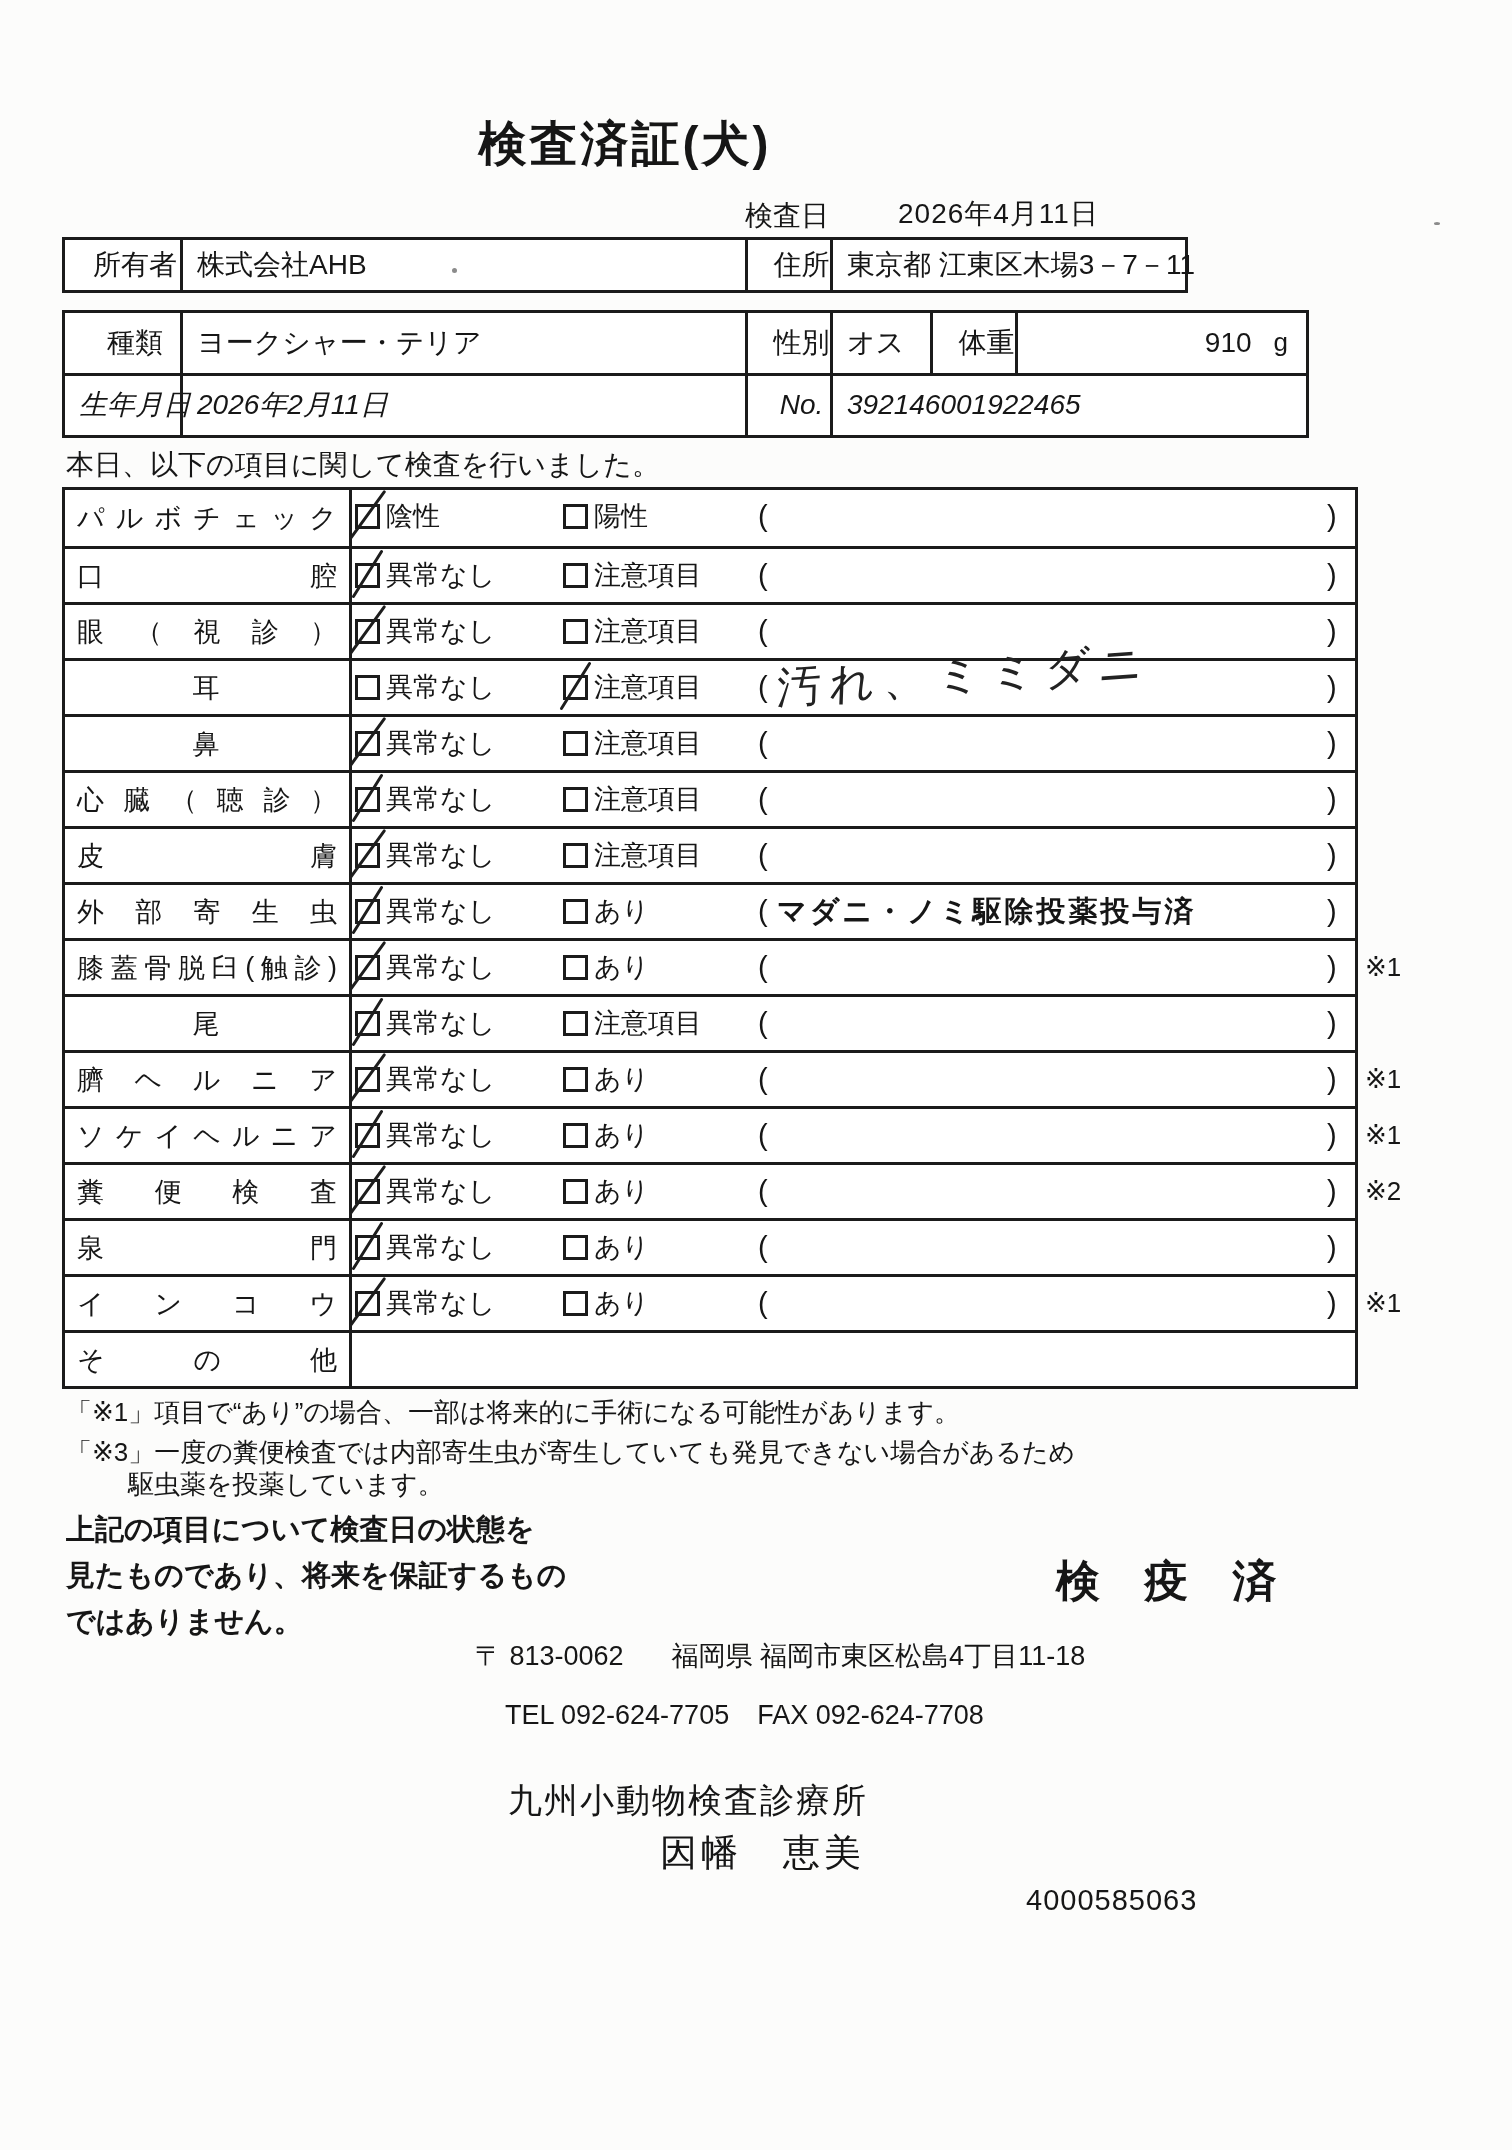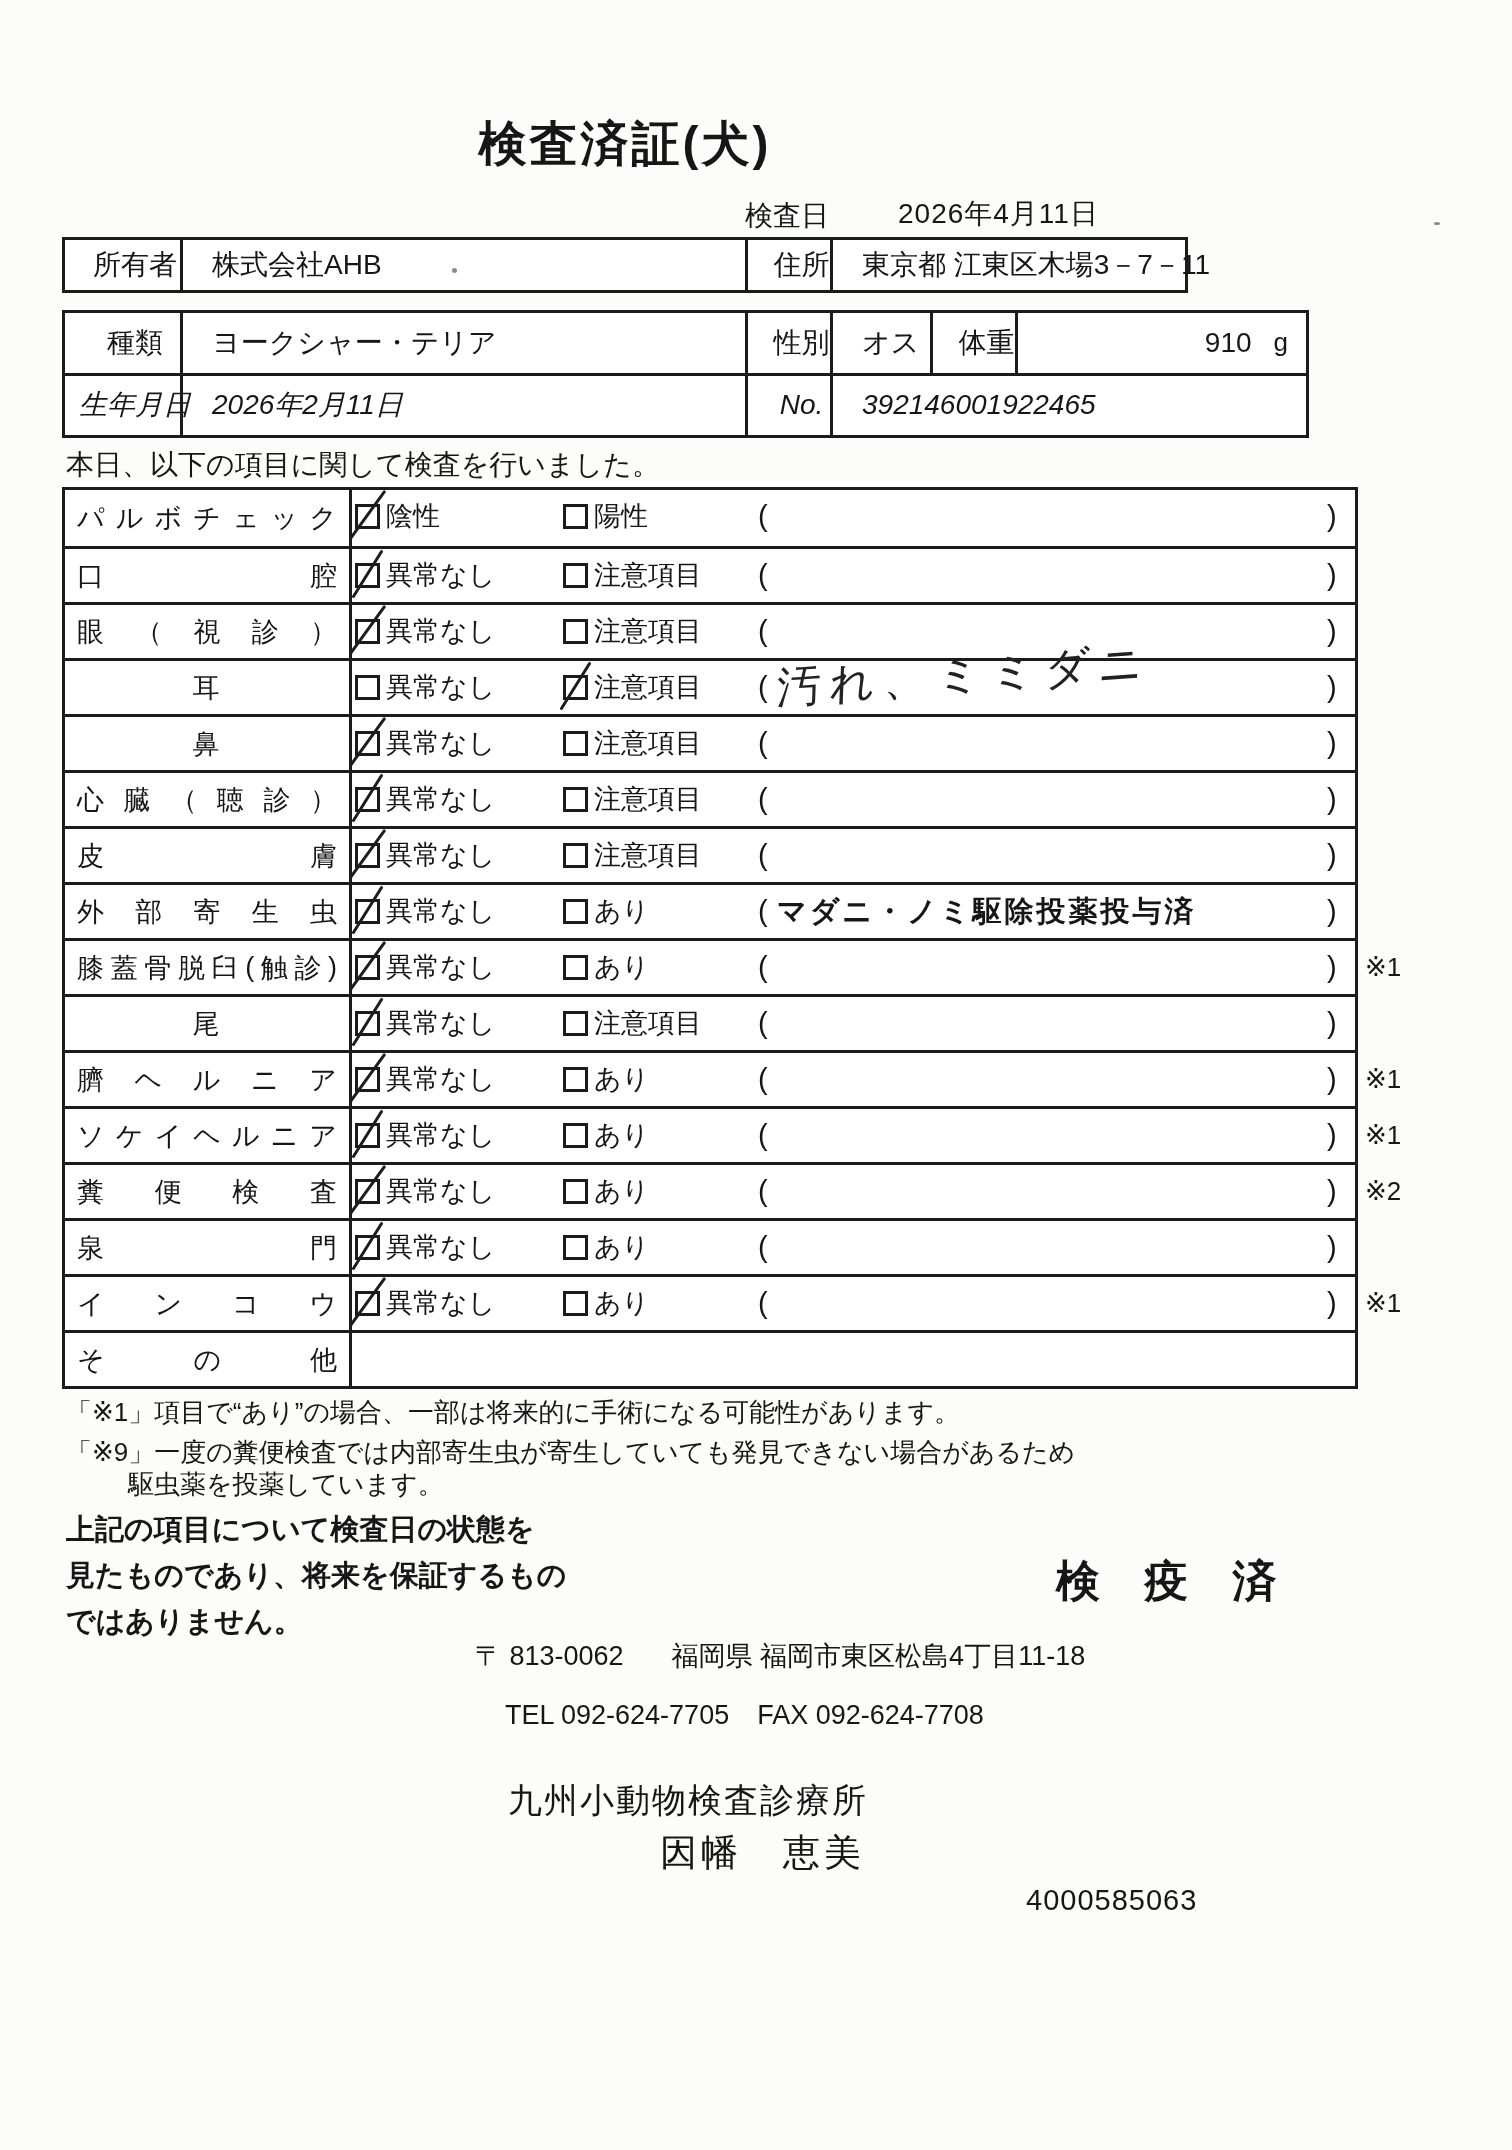--- a/index.html
+++ b/index.html
@@ -17,21 +17,21 @@
   }
   .exam-date-label{left:745px; top:197px; font-size:28px; font-weight:500;}
   .exam-date-value{left:898px; top:195px; font-size:28px; font-weight:500; letter-spacing:1px;}
   
   .tbl{border:3px solid #1b1b1b; box-sizing:border-box; display:flex; flex-direction:column; background:#fff;}
   .trow{display:flex; flex:1; box-sizing:border-box;}
   .trow + .trow{border-top:3px solid #1b1b1b;font-style:italic;}
   .tc{box-sizing:border-box; display:flex; align-items:center; font-size:28px; font-weight:500; overflow:visible; white-space:nowrap;padding-left:25px;}
   .tc + .tc{border-left:3px solid #1b1b1b;}
   .tc.lbl{justify-content:center;}
-  .tc.val{padding-left:29px;}
+  .tc.val{padding-left:14px;}
   .tc.num{justify-content:flex-end; padding-right:18px;}
   #owner-table{left:62px; top:237px; width:1126px; height:56px;}
   #pet-table{left:62px; top:310px; width:1247px; height:128px;}
   .w-label{width:115px; flex:0 0 auto;}
   .w-value{width:565px; flex:0 0 auto;}
   .w-label2{width:85px; flex:0 0 auto;}
   .w-sex{width:100px; flex:0 0 auto;}
   .w-weight{width:176px; flex:1 1 auto;}
   .w-addr{flex:1 1 auto;}
   .weight-unit{font-size:26px; margin-left:22px;}
@@ -407,21 +407,21 @@
       <div class="exam-row">
         <div class="item-cell">
           <span>そ</span>
           <span>の</span>
           <span>他</span>
         </div>
       </div>
     </div>
 
   <div class="abs fn" id="fn1">「※1」項目で“あり”の場合、一部は将来的に手術になる可能性があります。</div>
-  <div class="abs fn" id="fn2">「※9」一度の糞便検査では内部寄生虫が寄生していても発見できない場合があるため</div>
+  <div class="abs fn" id="fn2">「※3」一度の糞便検査では内部寄生虫が寄生していても発見できない場合があるため</div>
   <div class="abs fn" id="fn3">駆虫薬を投薬しています。</div>
 
   <div class="abs stamp">検 疫 済</div>
 
   <div class="abs disclaimer">
     <div>上記の項目について検査日の状態を</div>
     <div>見たものであり、将来を保証するもの</div>
     <div>ではありません。</div>
   </div>
 

